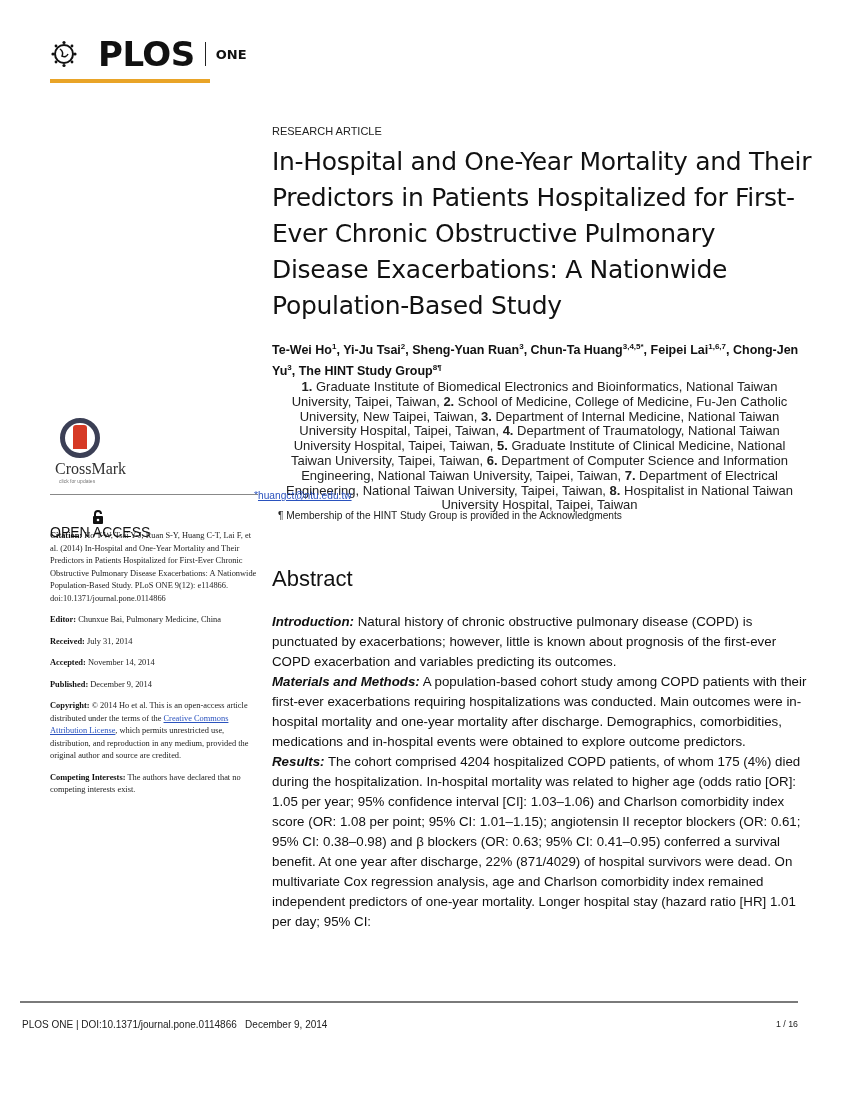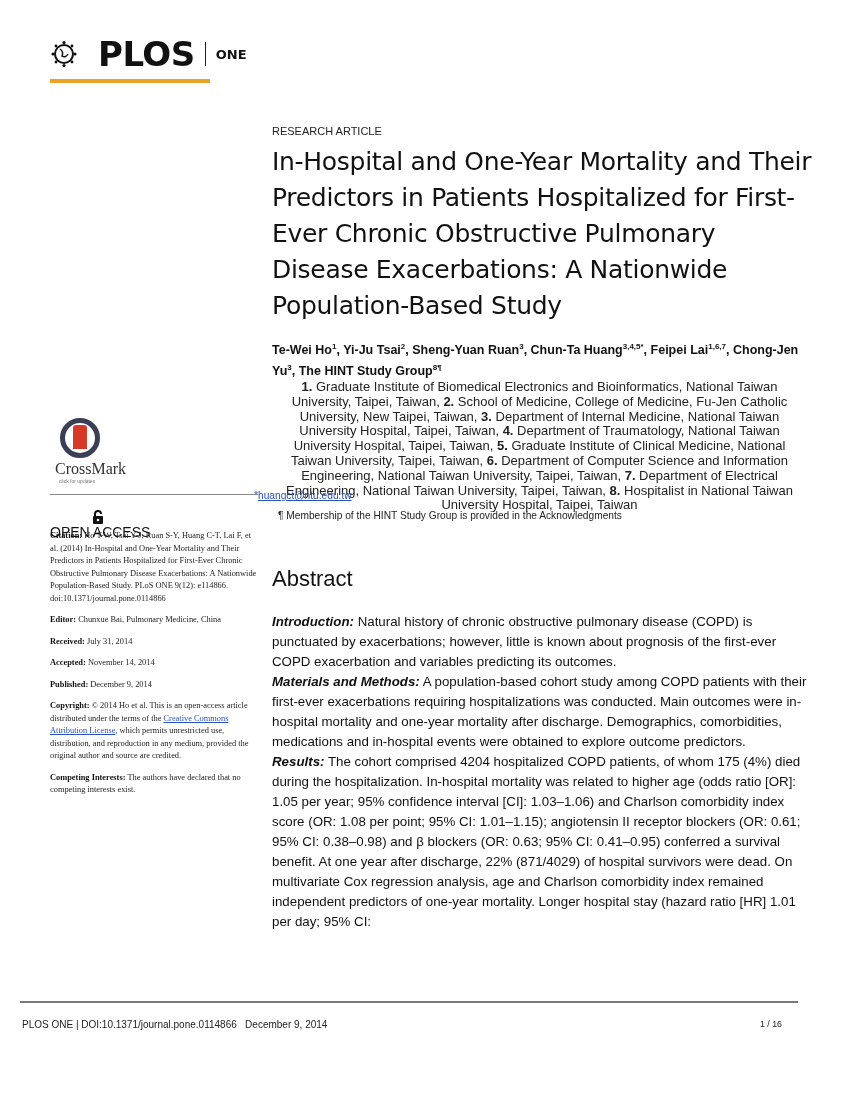--- a/index.html
+++ b/index.html
@@ -37,21 +37,21 @@
   #open-access { left:50px; top:510px; font-size:14px; color:#111; display:flex; align-items:center;flex-direction:column; }
   #open-access .lock { width:12px; height:14px; position:relative; margin-right:4px; }
   #leftcol { left:50px; top:530px; width:208px; font-size:8.4px; line-height:12.5px; color:#222; }
   #leftcol p { margin:0 0 9px 0;font-family:Liberation Serif, serif; }
   #leftcol b { font-weight:bold; color:#111; }
   #leftcol a { color:#2a52be; text-decoration:underline; }
 
   
   #foot-rule { left:20px; top:1001px; width:778px; height:2px; background:#7a7a7a; }
   #footer-left { left:22px; top:1019px; font-size:10px; color:#222; }
-  #footer-right { left:760px; top:1019px; width:38px; font-size:8.8px; color:#222; }
+  #footer-right { left:760px; top:1019px; width:38px; text-align:right; font-size:8.8px; color:#222; }
 </style>
 </head>
 <body>
 
 <div id="logo" class="abs">
   <span class="globe">
     <svg width="28" height="28" viewBox="0 0 28 28">
       <circle cx="14" cy="14" r="9" fill="none" stroke="#111" stroke-width="2"></circle>
       <path d="M10 9 Q14 12 12 16 Q16 18 18 14" fill="none" stroke="#111" stroke-width="1.5"></path>
       <circle cx="3" cy="14" r="1.6" fill="#111"></circle>

